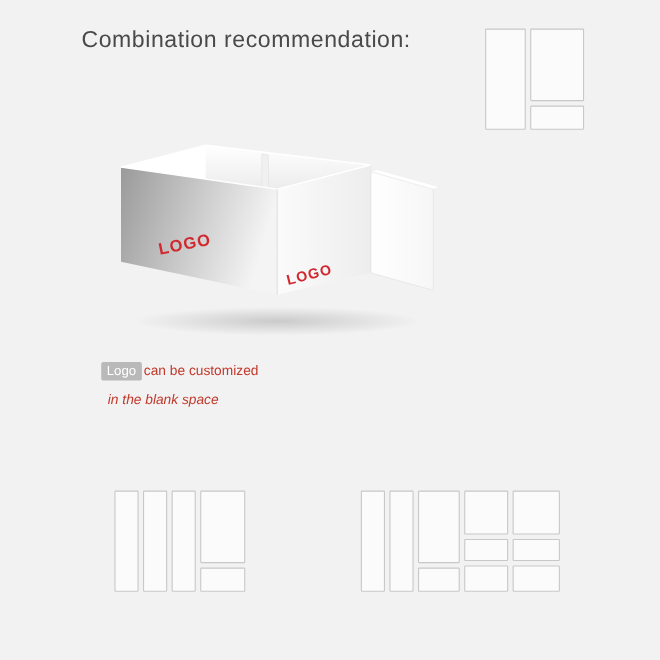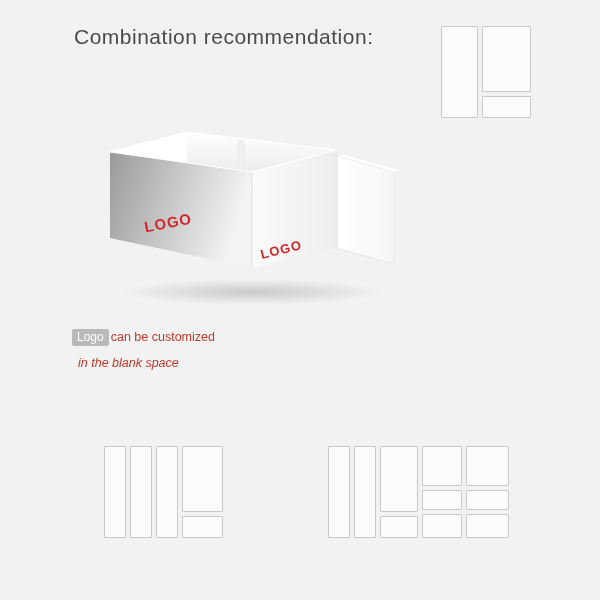--- a/index.html
+++ b/index.html
@@ -77,20 +77,21 @@
     font-size: 13px;
     transform: rotate(-14deg);
   }
 
   
   .caption {
     position: absolute;
     color: #c0392b;
     font-size: 12.5px;
     white-space: nowrap;
+    margin-left: 20px;
   }
   #caption-line1 { left: 72px; top: 329px; }
   #caption-line2 { left: 78px; top: 356px; font-style: italic; }
   .logo-chip {
     background: #b9b9b9;
     color: #ffffff;
     padding: 1px 5px 2px 5px;
     border-radius: 2px;
     font-size: 12px;
     margin-right: 2px;

